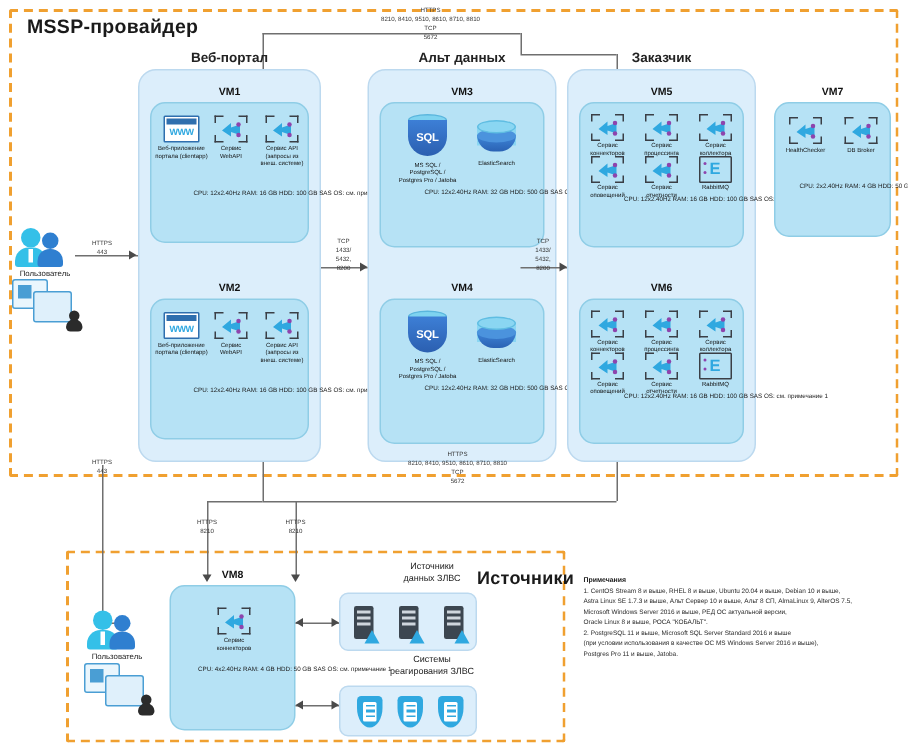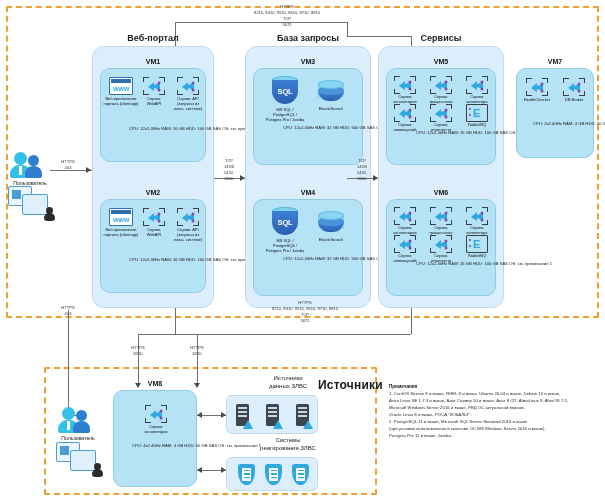--- a/index.html
+++ b/index.html
@@ -180,20 +180,21 @@
   
   .notes { position:absolute; font-size:4.3px; line-height:1.62; color:#2a2a2a; white-space:pre-line; }
   .notes-title { position:absolute; font-size:4.6px; font-weight:bold; color:#1a1a1a; }
 </style>
 </head>
 <body>
 
 <div class="canvas">
 
   <div class="zone" style="left:6px; top:6px; width:593px; height:312px;"></div>
+  <div class="zone-title" style="left:18px; top:10px;">MSSP-провайдер</div>
 
   <div class="zone" style="left:44px; top:367px; width:333px; height:128px;"></div>
   <div class="zone-title" style="left:318px; top:378px; font-size:12px;">Источники</div>
 
   <div class="ln lnh" style="left:175px; top:22px; width:172px;"></div>
   <div class="ln lnv" style="left:175px; top:22px; height:36px;"></div>
   <div class="ln lnv" style="left:347px; top:22px; height:14px;"></div>
   <div class="ln lnh" style="left:347px; top:36px; width:64px;"></div>
   <div class="ln lnv" style="left:411px; top:36px; height:14px;"></div>
   <div class="arrow ar-d" style="left:408px; top:50px;"></div>
@@ -293,21 +294,21 @@
 (запросы из
 внеш. системе)</div>
     </div>
     <div class="specs" style="left:28px; top:57px;">CPU: 12x2.40Hz
 RAM: 16 GB
 HDD: 100 GB SAS
 OS: см. примечание 1</div>
   </div>
 
   <div class="group" style="left:245px; top:46px; width:126px; height:262px;"></div>
-  <div class="group-label" style="left:245px; top:33px; width:126px; font-size:9px;">База запросы</div>
+  <div class="group-label" style="left:245px; top:33px; width:126px; font-size:9px;">Альт данных</div>
 
   <div class="vm" style="left:253px; top:68px; width:110px; height:97px;">
     <div class="vm-title" style="top:-11px;">VM3</div>
     <div class="ico" style="left:18px; top:7px;">
       <div class="sqlcyl">
           <div class="lid"></div>
           <div class="body"></div>
           <div class="lbl">SQL</div>
         </div>
       <div class="ico-cap wide" style="top:31px; left:13px;">MS SQL /
@@ -352,21 +353,21 @@
       <div class="ico-cap" style="top:26px; left:13px;">ElasticSearch</div>
     </div>
     <div class="specs" style="left:29px; top:56px;">CPU: 12x2.40Hz
 RAM: 32 GB
 HDD: 500 GB SAS
 OS: см. примечание 1
 DB: см. примечание 2</div>
   </div>
 
   <div class="group" style="left:378px; top:46px; width:126px; height:262px;"></div>
-  <div class="group-label" style="left:378px; top:33px; width:126px; font-size:9px;">Сервисы</div>
+  <div class="group-label" style="left:378px; top:33px; width:126px; font-size:9px;">Заказчик</div>
 
   <div class="vm" style="left:386px; top:68px; width:110px; height:97px;">
     <div class="vm-title" style="top:-11px;">VM5</div>
 
     <div class="ico" style="left:7px; top:7px;">
       <div class="svc-box">
           <span class="br tl"></span>
           <span class="br tr"></span>
           <span class="br bl"></span>
           <span class="br brr"></span>

